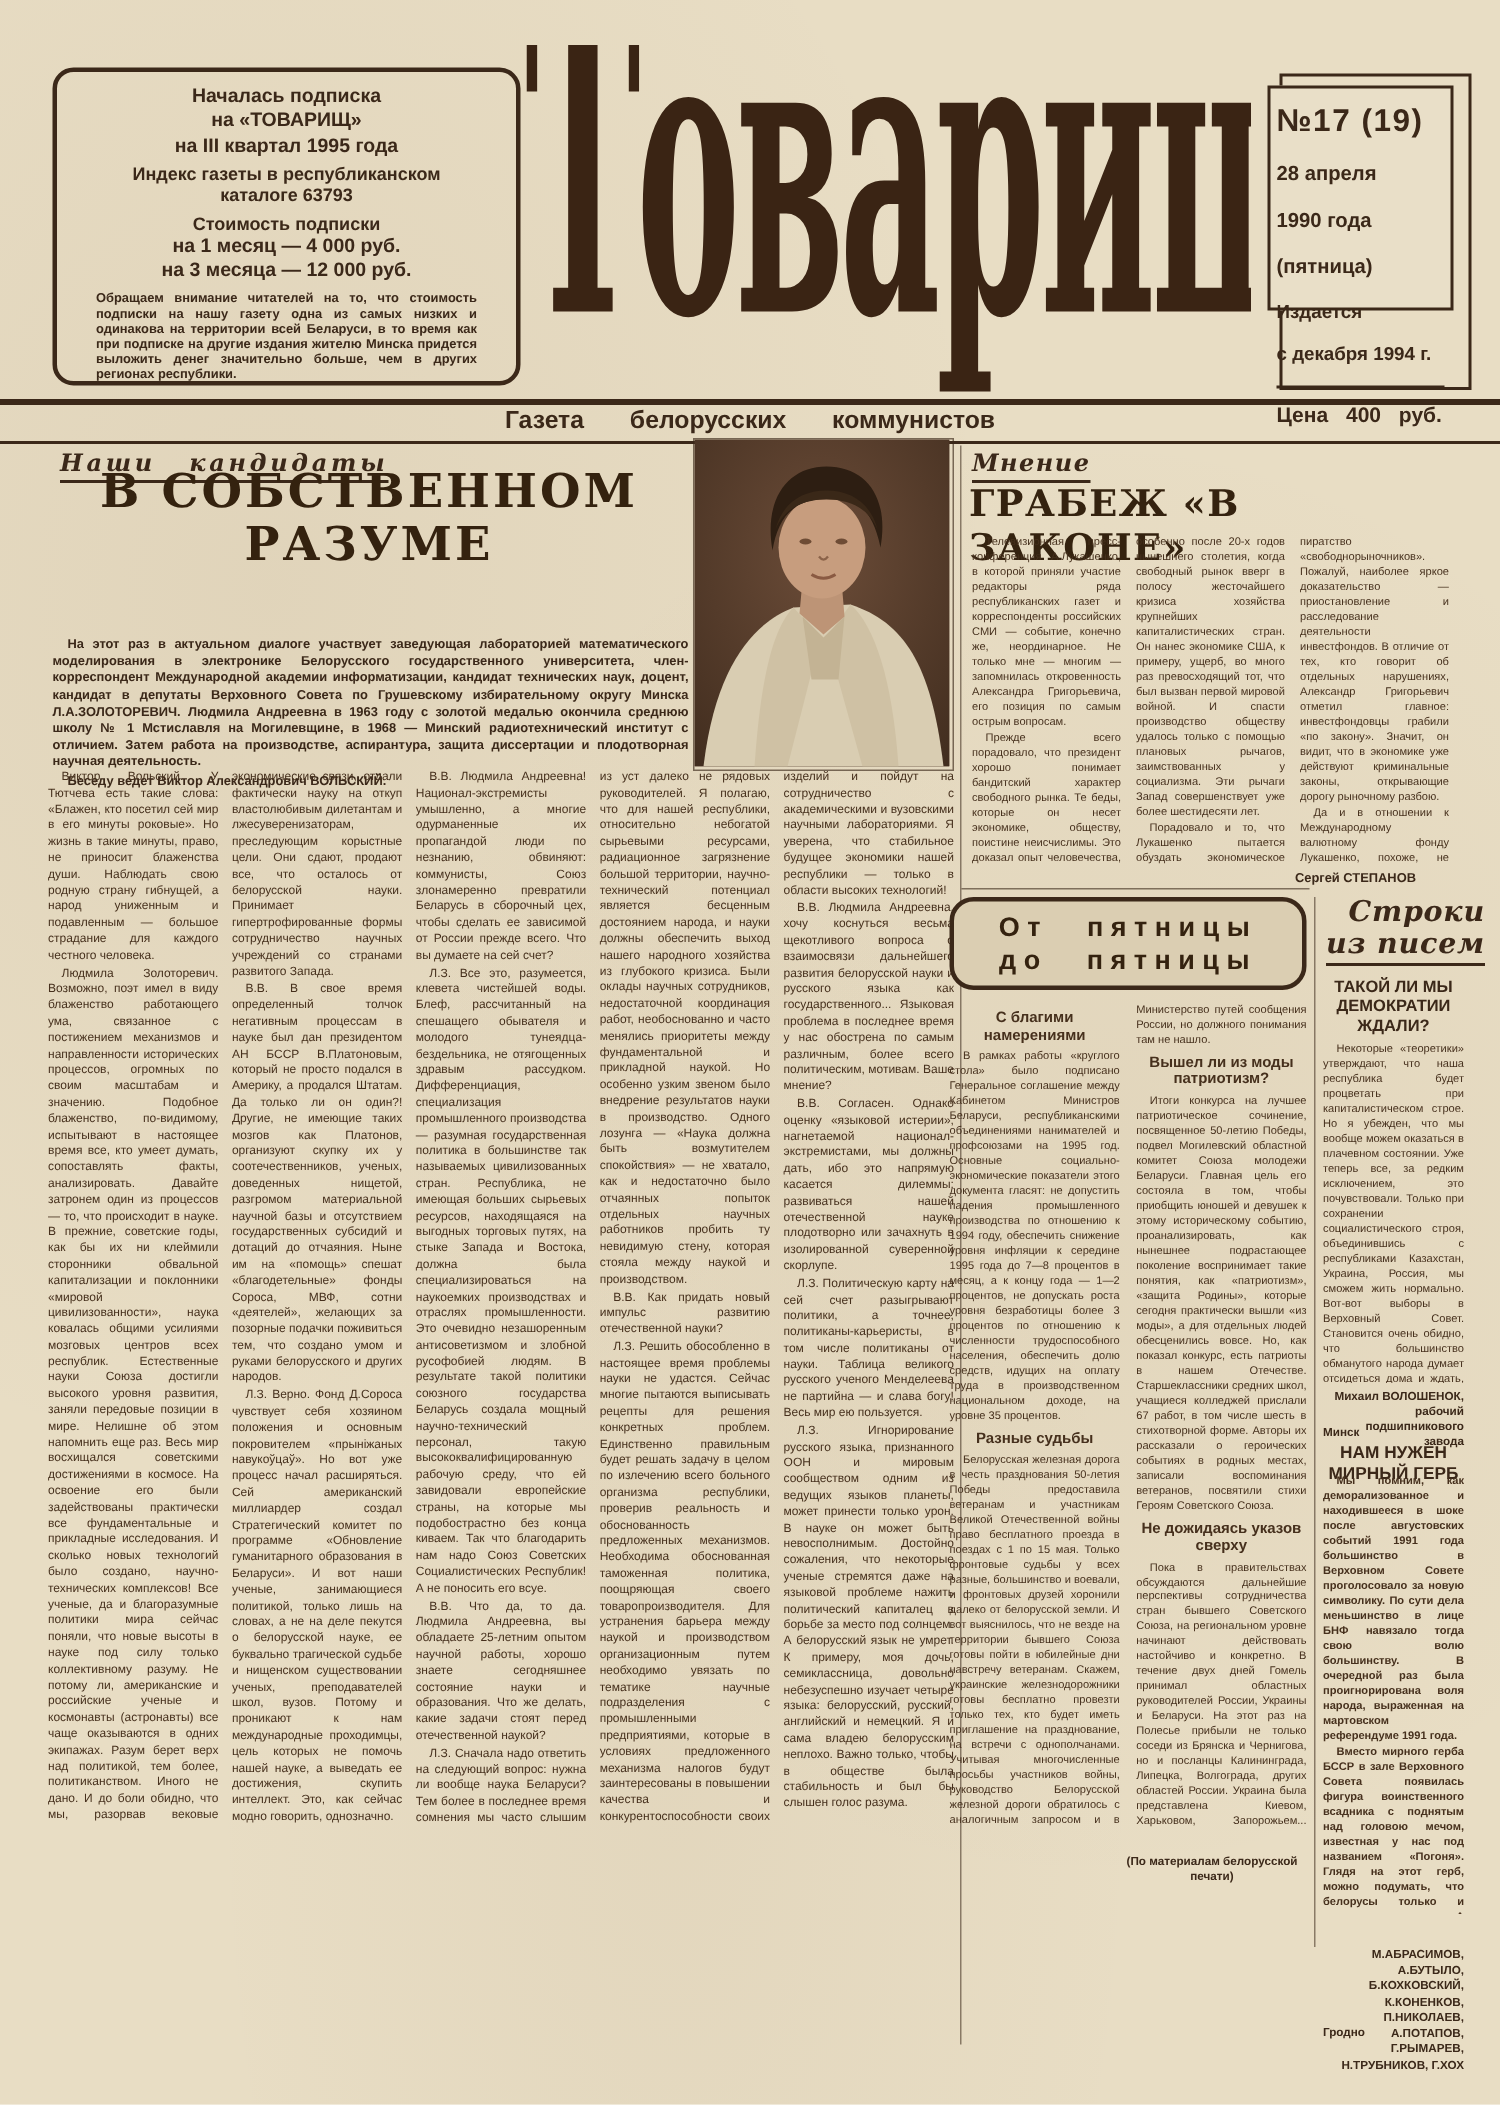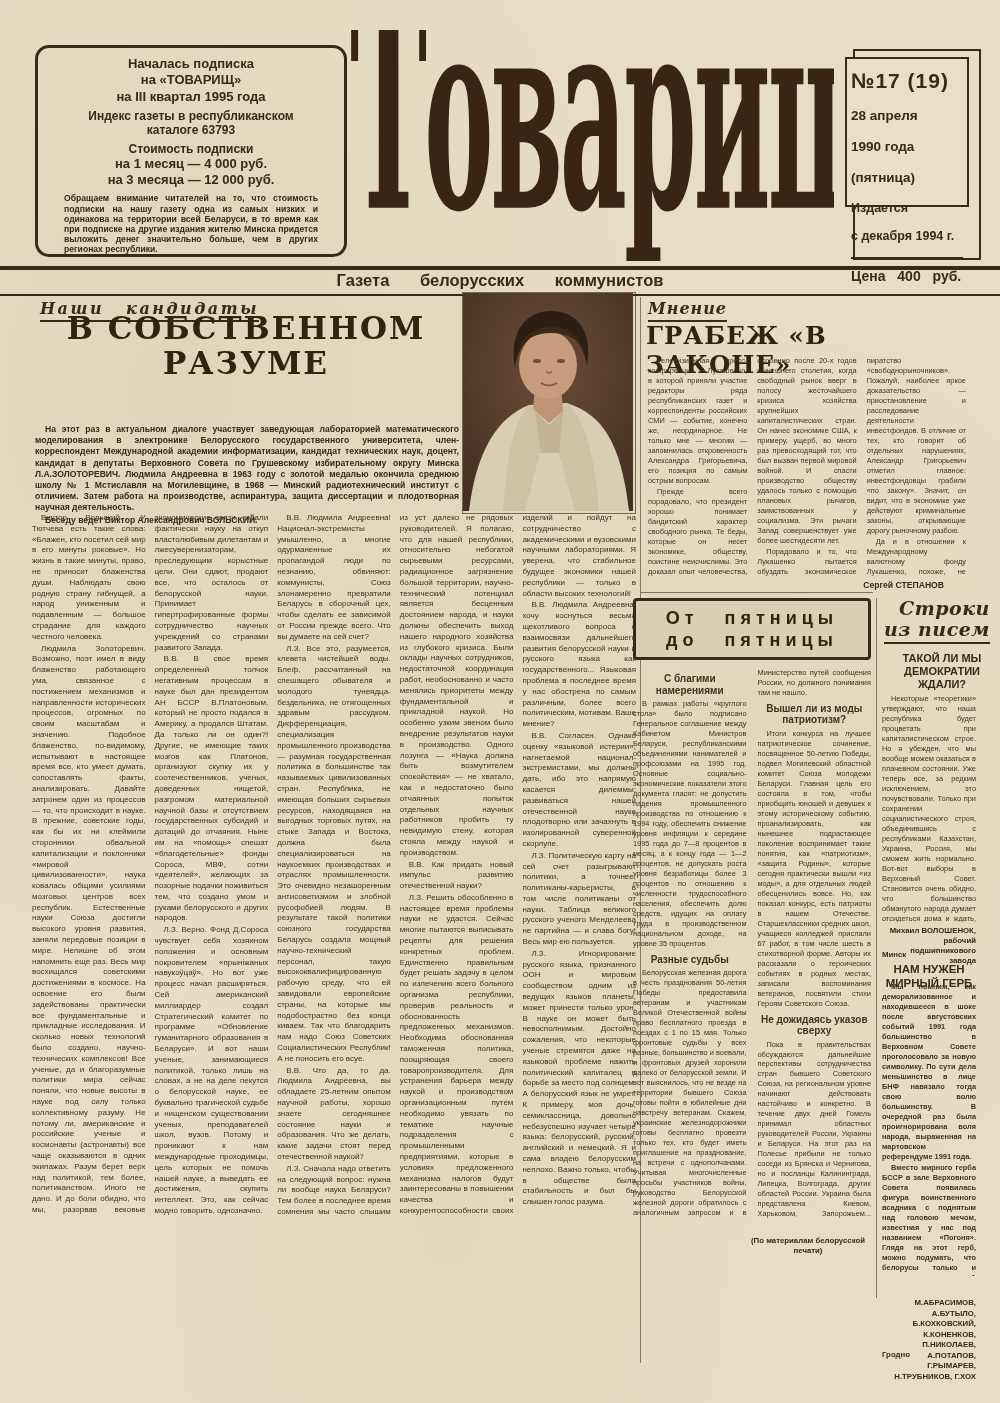--- a/index.html
+++ b/index.html
@@ -41,32 +41,32 @@
   .cols p{margin:0 0 1px;text-indent:9px;}
   .body1{left:32px;top:513px;width:604px;height:850px;column-count:5;column-gap:9px;}
   .vrule1{left:640px;top:297px;width:1px;height:1066px;background:rgba(59,40,25,.55);}
   
   .kicker2{left:648px;top:299px;font-size:16px;letter-spacing:1px;word-spacing:6px;}
   .headline2{left:646px;top:321px;width:320px;font-family:"DejaVu Serif",serif;font-weight:bold;font-size:24.5px;letter-spacing:1px;color:#34220f;}
   .op-cols{left:648px;top:356px;width:318px;height:222px;column-count:3;column-gap:10px;font-size:7.4px;}
   .op-sig{left:648px;top:580px;width:296px;text-align:right;font-weight:bold;font-size:8.6px;}
   .hr2{left:641px;top:592px;width:232px;height:1px;background:rgba(59,40,25,.6);}
   
-  .digest-box{left:633px;top:598px;width:238px;height:62px;border:3px solid #3b2819;border-radius:4px;background:#dbceb2;box-sizing:border-box;display:flex;flex-direction:column;justify-content:center;}
+  .digest-box{left:633px;top:598px;width:238px;height:62px;border:3px solid #3b2819;border-radius:16px;background:#dbceb2;box-sizing:border-box;display:flex;flex-direction:column;justify-content:center;}
   .digest-box p{margin:0;text-align:center;font-weight:bold;font-size:18px;line-height:1.25;letter-spacing:5px;word-spacing:16px;color:#34220f;}
   .digest{left:633px;top:668px;width:238px;height:555px;column-count:2;column-gap:11px;font-size:7.4px;}
   .digest .subhead{font-weight:bold;text-align:center;font-size:10px;line-height:1.15;margin:5px 0 3px;text-indent:0;}
   .digest-footer{left:745px;top:1236px;width:126px;text-align:center;font-weight:bold;font-size:7.8px;line-height:1.3;}
   .vrule2{left:876px;top:598px;width:1px;height:700px;background:rgba(59,40,25,.55);}
   
   .kicker3{left:884px;top:598px;font-size:19px;line-height:1.1;letter-spacing:.5px;text-align:right;}
   .kicker3 p{margin:0;}
   .let-head{width:94px;text-align:center;font-weight:bold;font-size:11px;line-height:1.2;}
   .let-head p{margin:0;}
-  .l1-head{left:882px;top:652px;margin-left:13px;}
+  .l1-head{left:882px;top:652px;}
   .l1-text{left:882px;top:694px;width:94px;height:228px;}
   .let-text{font-size:7.4px;}
   .l1-sig{left:882px;top:926px;width:94px;text-align:right;font-weight:bold;font-size:7.8px;line-height:1.3;}
   .l1-sig p{margin:0;}
   .l1-city{left:882px;top:950px;font-weight:bold;font-size:7.8px;}
   .l2-head{left:882px;top:963px;font-size:11.5px;}
   .l2-text{left:882px;top:982px;width:94px;height:294px;font-weight:bold;}
   .l2-sig{left:878px;top:1298px;width:98px;text-align:right;font-weight:bold;font-size:7.8px;line-height:1.35;}
   .l2-city{left:882px;top:1350px;font-weight:bold;font-size:7.8px;}
 </style>

